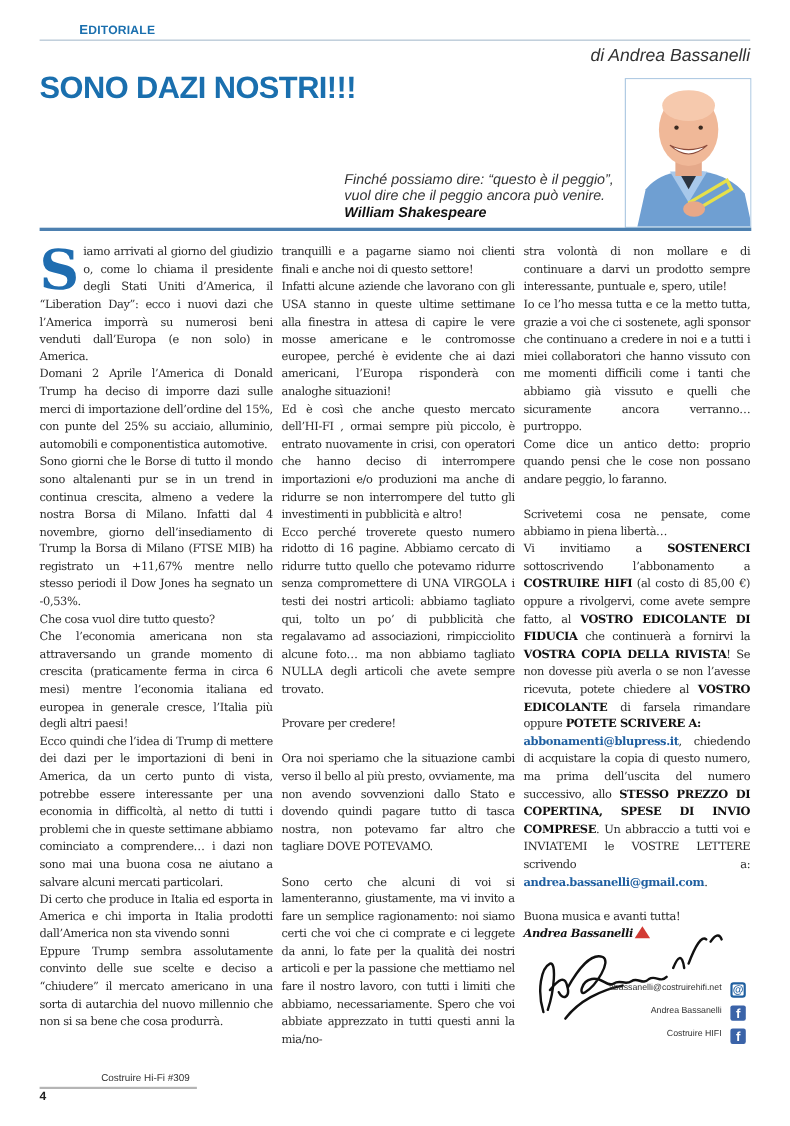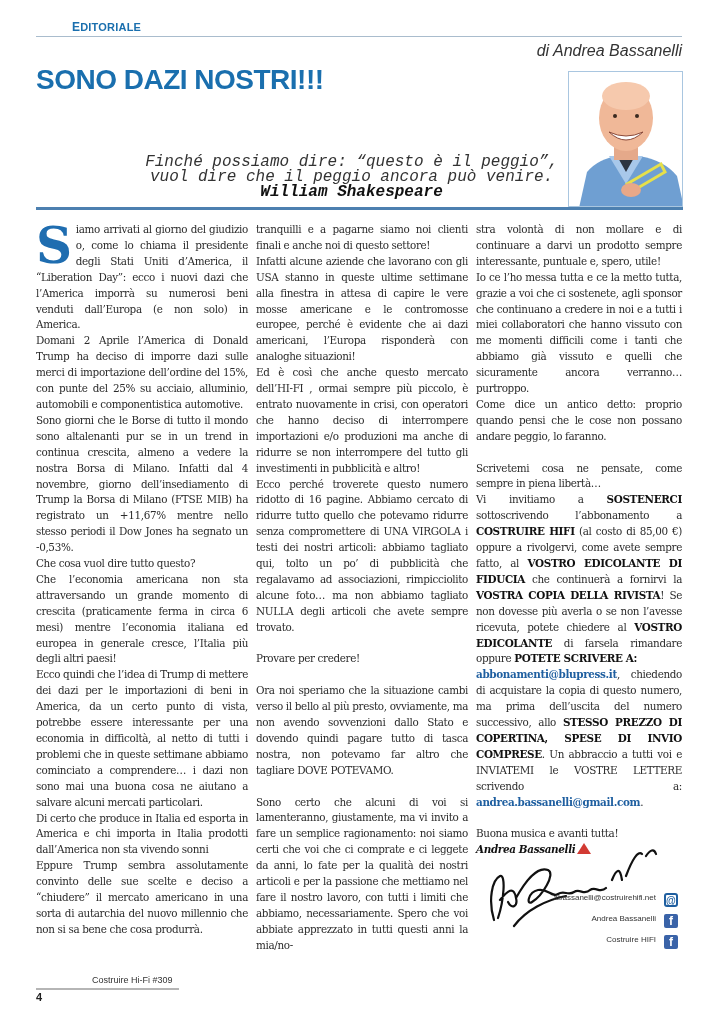--- a/index.html
+++ b/index.html
@@ -25,22 +25,22 @@
   .title {
     position: absolute; left: 36px; top: 64px;
     font-family: "Liberation Sans", sans-serif; font-weight: bold;
     font-size: 28px; color: #1a6fae; letter-spacing: -0.5px;
   }
   .photo {
     position: absolute; left: 568px; top: 71px; width: 115px; height: 136px;
     border: 1px solid #a9c6e0; background: #ffffff; overflow: hidden;
   }
   .quote {
-    position: absolute; right: 160px; top: 155px; text-align: center;
-    font-family: Liberation Mono, monospace; font-style: italic; font-size: 16px;
+    position: absolute; right: 160px; top: 155px; text-align: left;
+    font-family: Liberation Sans, sans-serif; font-style: italic; font-size: 13px;
     line-height: 15px; color: #333;
   }
   .quote .author { font-weight: bold; color: #111; }
   .quote-rule {
     position: absolute; left: 36px; top: 207px; width: 647px; height: 3px;
     background: #4d80b0;
   }
 
   .columns {
     position: absolute; left: 36px; top: 222px; width: 646px; height: 735px;
@@ -150,21 +150,21 @@
     <p>Ora noi speriamo che la situazione cambi verso il bello al più presto, ovviamente, ma non avendo sovvenzioni dallo Stato e dovendo quindi pagare tutto di tasca nostra, non potevamo far altro che tagliare DOVE POTEVAMO.</p>
     <div class="gap"></div>
     <p>Sono certo che alcuni di voi si lamenteranno, giustamente, ma vi invito a fare un semplice ragionamento: noi siamo certi che voi che ci comprate e ci leggete da anni, lo fate per la qualità dei nostri articoli e per la passione che mettiamo nel fare il nostro lavoro, con tutti i limiti che abbiamo, necessariamente. Spero che voi abbiate apprezzato in tutti questi anni la mia/no-</p>
   </div>
 
   <div class="col c3">
     <p>stra volontà di non mollare e di continuare a darvi un prodotto sempre interessante, puntuale e, spero, utile!</p>
     <p>Io ce l’ho messa tutta e ce la metto tutta, grazie a voi che ci sostenete, agli sponsor che continuano a credere in noi e a tutti i miei collaboratori che hanno vissuto con me momenti difficili come i tanti che abbiamo già vissuto e quelli che sicuramente ancora verranno… purtroppo.</p>
     <p>Come dice un antico detto: proprio quando pensi che le cose non possano andare peggio, lo faranno.</p>
     <div class="gap"></div>
-    <p>Scrivetemi cosa ne pensate, come sempre in piena libertà…</p>
+    <p>Scrivetemi cosa ne pensate, come abbiamo in piena libertà…</p>
     <p>
       <span>Vi invitiamo a </span><span class="b">SOSTENERCI</span><span> sottoscrivendo l’abbonamento a </span><span class="b">COSTRUIRE HIFI</span><span> (al costo di 85,00 €) oppure a rivolgervi, come avete sempre fatto, al </span><span class="b">VOSTRO EDICOLANTE DI FIDUCIA</span><span> che continuerà a fornirvi la </span><span class="b">VOSTRA COPIA DELLA RIVISTA</span><span>! Se non dovesse più averla o se non l’avesse ricevuta, potete chiedere al </span><span class="b">VOSTRO EDICOLANTE</span><span> di farsela rimandare oppure </span><span class="b">POTETE SCRIVERE A</span><span class="b">:</span>
     </p>
     <p>
       <a class="link">abbonamenti@blupress.it</a><span>, chiedendo di acquistare la copia di questo numero, ma prima dell’uscita del numero successivo, allo </span><span class="b">STESSO PREZZO DI COPERTINA, SPESE DI INVIO COMPRESE</span><span>. Un abbraccio a tutti voi e INVIATEMI le VOSTRE LETTERE scrivendo a:</span>
       <a class="link">andrea.bassanelli@gmail.com</a><span>.</span>
     </p>
     <div class="gap"></div>
     <p>Buona musica e avanti tutta!</p>
     <p><span class="signoff">Andrea Bassanelli</span><span class="logo-tri"></span></p>

